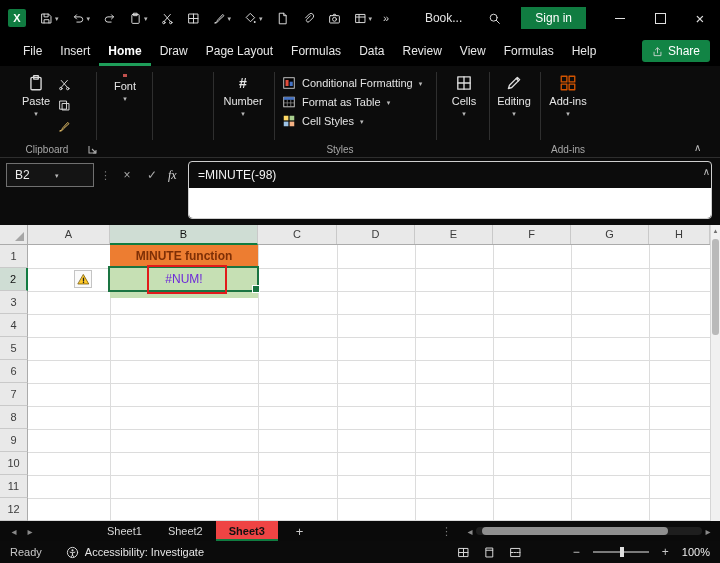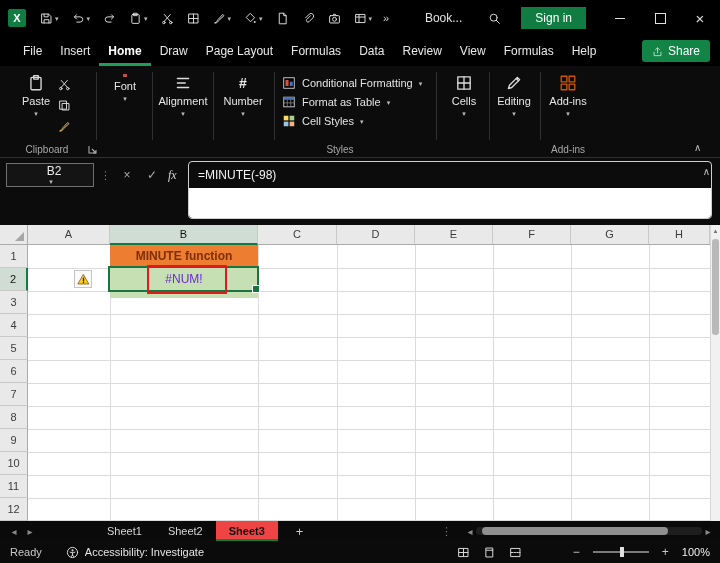--- a/index.html
+++ b/index.html
@@ -49,21 +49,21 @@
   .rsep{position:absolute;top:6px;width:1px;height:68px;background:#2F2F2F;}
   .gl{position:absolute;top:78px;color:#A8A8A8;font-size:10px;text-align:center;}
   .launcher{position:absolute;left:88px;top:79px;}
   svg.lic{width:9px;height:9px;display:block;}
   .lic path{fill:none;stroke:#A8A8A8;stroke-width:1.1;}
   .lup{color:#BDBDBD;font-size:10px;}
   .lup::before{content:"∧";}
   
   .fbar{position:absolute;left:0;top:158px;width:720px;height:67px;background:#0C0C0C;}
   .namebox{position:absolute;left:6px;top:5px;width:88px;height:24px;border:1px solid #707070;background:#141414;
-           color:#EDEDED;font-size:12px;display:flex;align-items:center;box-sizing:border-box;flex-direction:column;}
+           color:#EDEDED;font-size:12px;display:flex;align-items:center;box-sizing:border-box;}
   .namebox span{padding-left:8px;flex:1;}
   .namebox .dd{margin-right:6px;}
   .vd{color:#7C7C7C;font-size:11px;}
   .vd::before{content:"⋮";}
   .fbtn{color:#A8A8A8;font-size:12px;width:18px;text-align:center;}
   .fx{color:#D5D5D5;font-size:12px;font-style:italic;font-family:"Liberation Serif", serif;}
   .fbox{position:absolute;left:188px;top:3px;width:524px;height:58px;border:1px solid #CFCFCF;border-radius:4px;box-sizing:border-box;}
   .fwhite{position:absolute;left:189px;top:30px;width:522px;height:30px;background:#fff;border-radius:0 0 4px 4px;}
   .ftext{position:absolute;left:198px;top:5px;height:24px;line-height:24px;color:#F2F2F2;font-size:12px;}
   .frow-icons{position:absolute;left:100px;top:5px;height:24px;display:flex;align-items:center;gap:7px;}
@@ -276,27 +276,20 @@
         </svg>
       </span>
   </div>
   <div class="rsep" style="left:96px"></div>
   <div class="big" style="left:100px;width:50px">
     <span class="icA"></span>
     <span>Font</span>
     <span class="dd"></span>
   </div>
   <div class="rsep" style="left:152px"></div>
-  <div class="big" style="left:155px;width:56px">
-    <svg class="bic" viewBox="0 0 16 16">
-        <path d="M3 4h10M3 8h7M3 12h10"></path>
-      </svg>
-    <span>Alignment</span>
-    <span class="dd"></span>
-  </div>
   <div class="rsep" style="left:213px"></div>
   <div class="big" style="left:216px;width:54px">
     <span class="icN"></span>
     <span>Number</span>
     <span class="dd"></span>
   </div>
   <div class="rsep" style="left:274px"></div>
   <div class="styles-col">
     <div class="style-row">
       <svg class="sic" viewBox="0 0 16 16">

